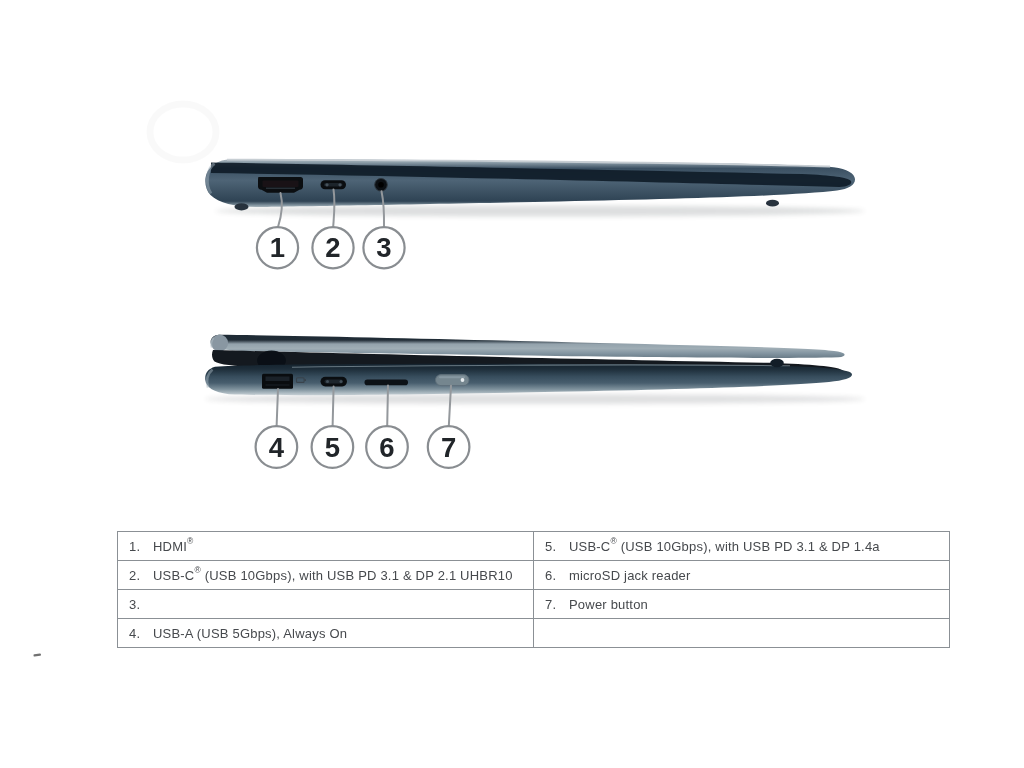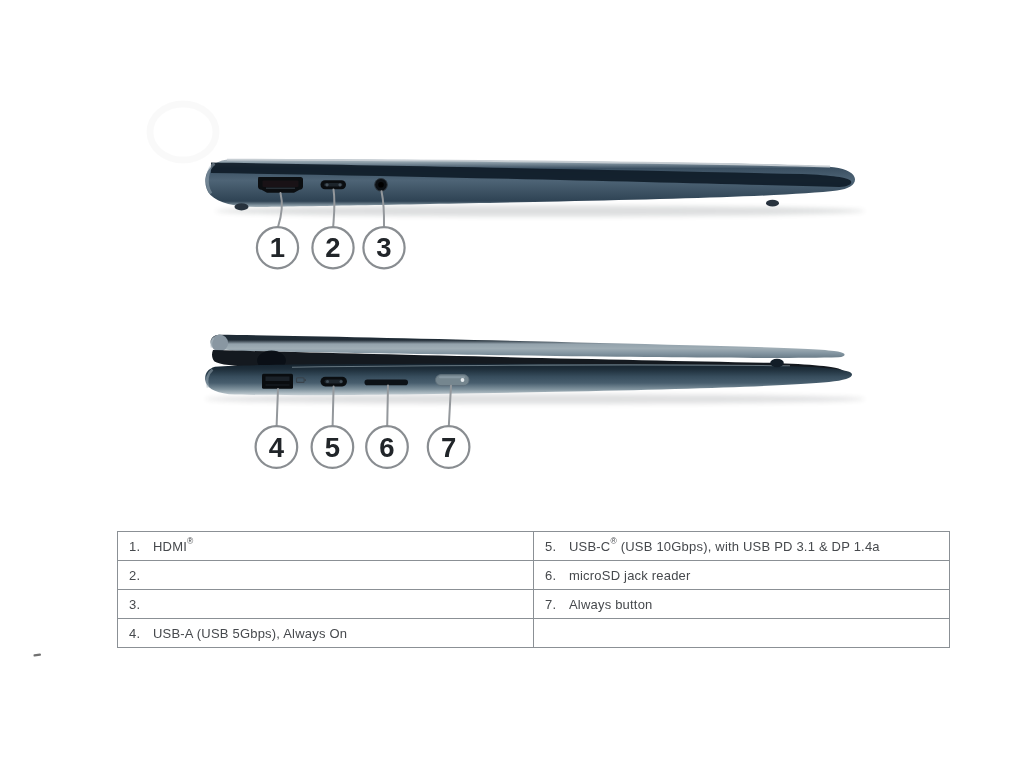--- a/index.html
+++ b/index.html
@@ -211,32 +211,33 @@
     <span class="num">1.</span>
     <span class="lbl"><span>HDMI</span><sup>®</sup><span></span></span>
   </div>
   <div class="cell r0">
     <span class="num">5.</span>
     <span class="lbl"><span>USB-C</span><sup>®</sup><span> (USB 10Gbps), with USB PD 3.1 &amp; DP 1.4a</span></span>
   </div>
 
   <div class="cell c-left">
     <span class="num">2.</span>
+    <span class="lbl"><span>USB-C</span><sup>®</sup><span> (USB 10Gbps), with USB PD 3.1 &amp; DP 2.1 UHBR10</span></span>
   </div>
   <div class="cell">
     <span class="num">6.</span>
     <span class="lbl"><span>microSD jack reader</span><sup></sup><span></span></span>
   </div>
 
   <div class="cell c-left">
     <span class="num">3.</span>
   </div>
   <div class="cell">
     <span class="num">7.</span>
-    <span class="lbl"><span>Always button</span><sup></sup><span></span></span>
+    <span class="lbl"><span>Power button</span><sup></sup><span></span></span>
   </div>
 
   <div class="cell c-left">
     <span class="num">4.</span>
     <span class="lbl"><span>USB-A (USB 5Gbps), Always On</span><sup></sup><span></span></span>
   </div>
   <div class="cell">
     <span class="num"></span>
     <span class="lbl"><span></span><sup></sup><span></span></span>
   </div>

